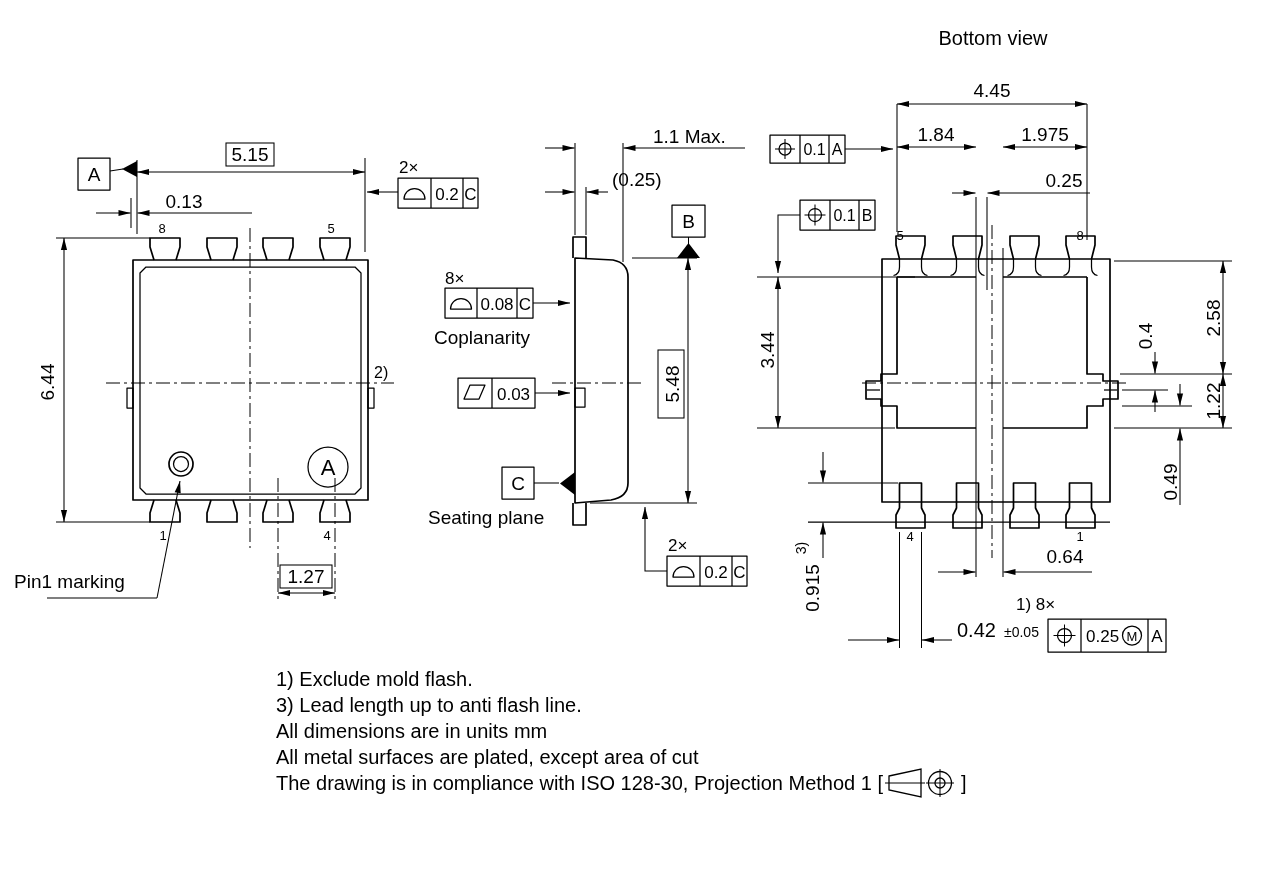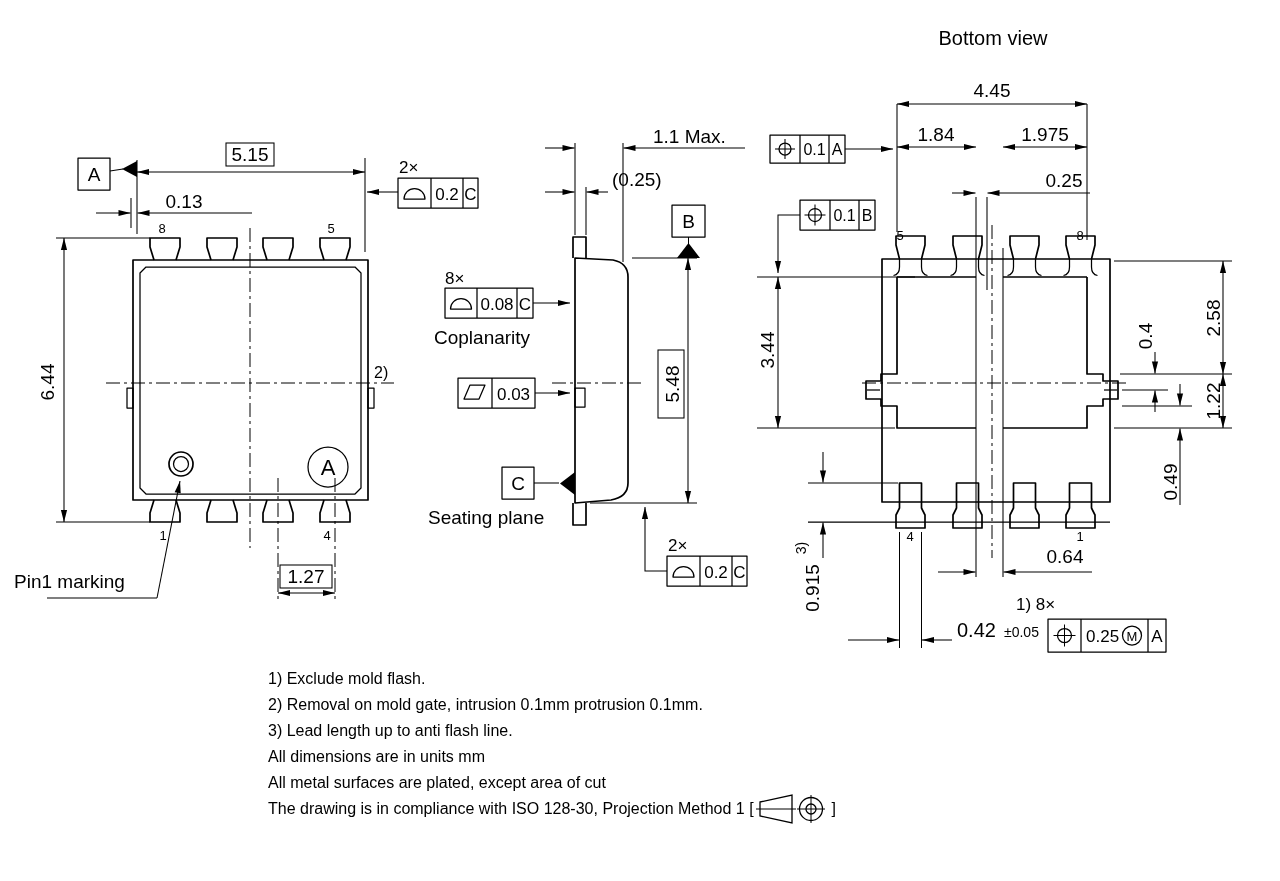--- a/index.html
+++ b/index.html
@@ -8,21 +8,21 @@
   svg{position:absolute;left:0;top:0;}
   .obj{fill:none;stroke:var(--ink,#000);stroke-width:1.7;stroke-linejoin:round;}
   .in{fill:none;stroke:var(--ink,#000);stroke-width:1.25;stroke-linejoin:round;}
   .dim{fill:none;stroke:var(--ink,#000);stroke-width:1.05;}
   .cl{fill:none;stroke:var(--ink,#000);stroke-width:1;stroke-dasharray:14 4 3 4;}
   .blk{fill:var(--ink,#000);stroke:none;}
   text{fill:var(--ink,#000);font-family:"Liberation Sans",sans-serif;}
   .t13{font-size:13px}.t14{font-size:14px}.t16{font-size:16px}.t17{font-size:17px}
   .t19{font-size:19px}.t20{font-size:20px}.t22{font-size:22px}
   .mid{text-anchor:middle}
-  .notes{position:absolute;left:268px;top:666px;font-size:16px;line-height:26px;color:var(--ink,#000);white-space:nowrap;}
+  .notes{position:absolute;left:276px;top:666px;font-size:20px;line-height:26px;color:var(--ink,#000);white-space:nowrap;}
   .notes .nline{height:26px;}
   .pm-row{display:flex;align-items:center;height:26px;}
   .pm-row svg{position:static;margin:0 2px;}
 </style>
 </head>
 <body>
 
 <div class="stage">
 <svg width="1280" height="881" viewBox="0 0 1280 881">
   <defs>
@@ -325,21 +325,20 @@
       <text class="t13 mid" x="900" y="240">5</text>
       <text class="t13 mid" x="1080" y="240">8</text>
       <text class="t13 mid" x="910" y="541">4</text>
       <text class="t13 mid" x="1080" y="541">1</text>
     </g>
   </g>
 </svg>
 
 <div class="notes">
   <div class="nline">1) Exclude mold flash.</div>
-  <div class="nline">2) Removal on mold gate, intrusion 0.1mm protrusion 0.1mm.</div>
   <div class="nline">3) Lead length up to anti flash line.</div>
   <div class="nline">All dimensions are in units mm</div>
   <div class="nline">All metal surfaces are plated, except area of cut</div>
   <div class="pm-row">
     <span>The drawing is in compliance with ISO 128-30, Projection Method 1 [</span>
     <svg width="74" height="34" viewBox="0 0 74 34">
       <polygon points="4,10 36,3 36,31 4,24" fill="none" stroke="#000" stroke-width="1.3"></polygon>
       <line x1="0" y1="17" x2="40" y2="17" stroke="#000" stroke-width="1"></line>
       <circle cx="55" cy="17" r="11.5" fill="none" stroke="#000" stroke-width="1.3"></circle>
       <circle cx="55" cy="17" r="5" fill="none" stroke="#000" stroke-width="1.3"></circle>

